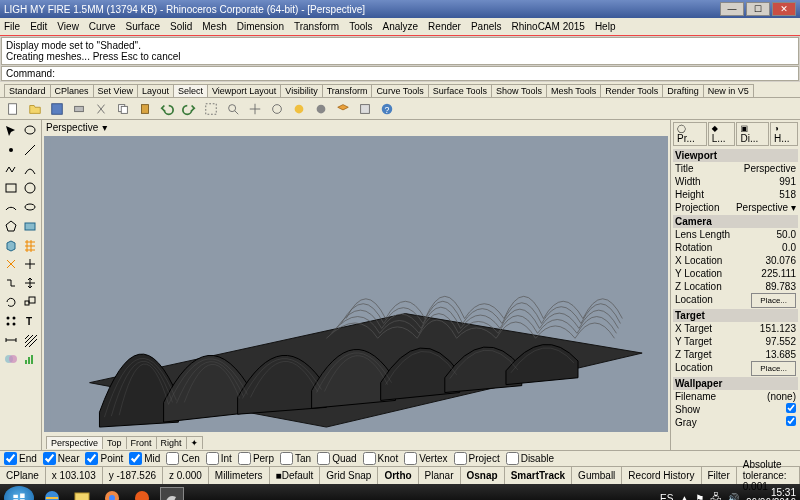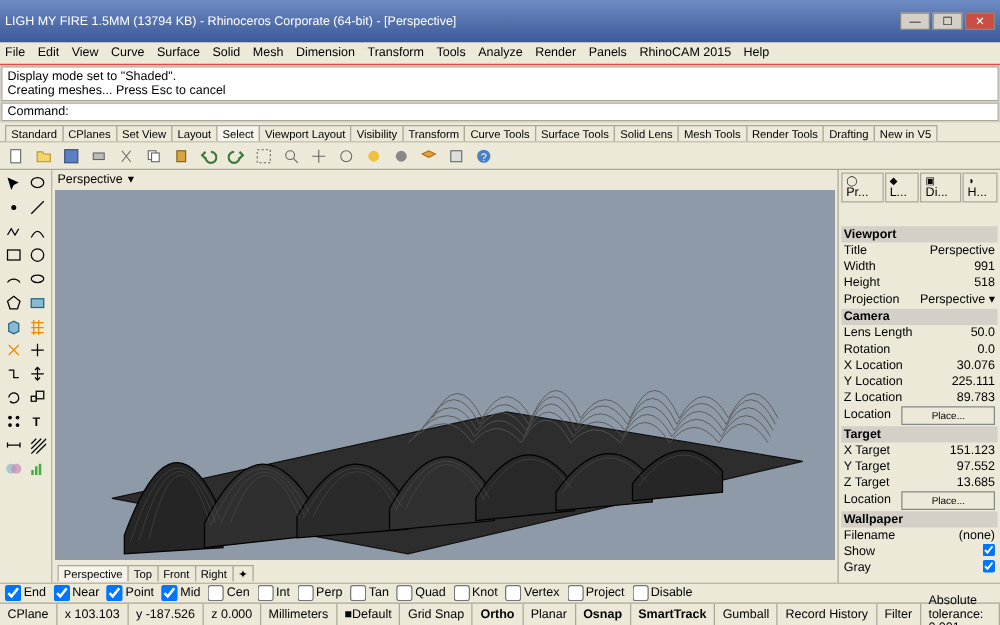--- a/index.html
+++ b/index.html
@@ -1,17 +1,17 @@
 <!DOCTYPE html>
 <html><head>
 <meta charset="utf-8">
 <style>
 *{margin:0;padding:0;box-sizing:border-box;font-family:Tahoma,Arial,sans-serif;font-size:10px;}
 body{background:#d4d0c8;width:800px;height:500px;overflow:hidden;}
-.titlebar{height:34px;background:linear-gradient(to bottom,#6e8bc4,#3b5998);color:#fff;display:flex;align-items:center;padding:0 4px;justify-content:space-between;}
+.titlebar{height:18px;background:linear-gradient(to bottom,#6e8bc4,#3b5998);color:#fff;display:flex;align-items:center;padding:0 4px;justify-content:space-between;}
 .titlebar-text{font-size:10px;white-space:nowrap;overflow:hidden;}
 .titlebar-btns{display:flex;gap:2px;}
 .titlebar-btn{width:24px;height:14px;background:#d4d0c8;border:1px solid #888;text-align:center;font-size:9px;line-height:12px;color:#000;}
 .titlebar-btn.close{background:#c94f44;color:#fff;}
 .menubar{height:18px;background:#ece9d8;display:flex;align-items:center;padding:0 4px;gap:10px;border-bottom:1px solid #ef4444;}
 .menubar span{cursor:pointer;}
 .cmdarea{background:#fff;border:1px solid #aca899;margin:1px;padding:2px 4px;font-size:10px;}
 .cmdline{display:flex;align-items:center;background:#fff;border:1px solid #aca899;margin:0 1px 1px 1px;padding:1px 4px;}
 .cmdline input{border:none;outline:none;flex:1;font-size:10px;}
 .tabstrip{height:16px;background:#ece9d8;display:flex;align-items:flex-end;border-bottom:1px solid #aca899;padding-left:4px;gap:0;}
@@ -23,26 +23,26 @@
 .main{display:flex;height:330px;}
 .lefttool{width:42px;background:#ece9d8;border-right:1px solid #aca899;display:flex;flex-wrap:wrap;align-content:flex-start;padding:2px;gap:1px;}
 .lefttool .ticon{width:18px;height:18px;display:flex;align-items:center;justify-content:center;cursor:pointer;}
 .viewport-wrap{flex:1;display:flex;flex-direction:column;background:#ece9d8;}
 .viewport-tabs{height:14px;display:flex;align-items:center;padding-left:4px;gap:4px;font-size:9px;}
 .viewport{flex:1;background:#8e9aa8;margin:2px;position:relative;overflow:hidden;}
 .viewport svg{width:100%;height:100%;}
 .vp-bottom-tabs{height:16px;display:flex;align-items:center;padding-left:4px;gap:0;}
 .vp-bottom-tabs .tab{font-size:9px;}
 .rightpanel{width:130px;background:#ece9d8;border-left:1px solid #aca899;padding:2px;font-size:9px;overflow:hidden;}
-.rp-tabs{display:flex;gap:1px;margin-bottom:19px;}
+.rp-tabs{display:flex;gap:1px;margin-bottom:3px;}
 .rp-tab{padding:1px 3px;border:1px solid #aca899;font-size:8px;cursor:pointer;}
 .rp-section{font-weight:bold;background:#d4d0c8;padding:1px 2px;margin-top:1px;}
 .rp-row{display:flex;justify-content:space-between;padding:0 2px;line-height:13px;}
 .rp-row .val{text-align:right;}
-.rp-btn{display:inline-block;border:1px solid #888;background:#ece9d8;padding:0 23px;font-size:8px;cursor:pointer;margin-left:auto;}
+.rp-btn{display:inline-block;border:1px solid #888;background:#ece9d8;padding:0 8px;font-size:8px;cursor:pointer;margin-left:auto;}
 .rp-check{width:10px;height:10px;}
 .osnap-row{height:16px;background:#ece9d8;border-top:1px solid #aca899;display:flex;align-items:center;padding:0 4px;gap:6px;font-size:9px;}
 .osnap-row label{display:flex;align-items:center;gap:2px;justify-content:space-between;}
 .statusbar{height:18px;background:#ece9d8;border-top:1px solid #aca899;display:flex;align-items:center;font-size:9px;}
 .statusbar .cell{padding:0 6px;border-right:1px solid #aca899;height:100%;display:flex;align-items:center;}
 .statusbar .cell.bold{font-weight:bold;}
 .taskbar{height:28px;background:linear-gradient(to bottom,#2b2b2b,#000);display:flex;align-items:center;padding:0 4px;gap:6px;color:#fff;}
 .taskbar .start{width:30px;height:24px;border-radius:50%;background:radial-gradient(circle,#5ab0e8,#1a6bb0);display:flex;align-items:center;justify-content:center;}
 .taskbar .tb-icon{width:24px;height:22px;display:flex;align-items:center;justify-content:center;cursor:pointer;}
 .taskbar .tray{margin-left:auto;display:flex;align-items:center;gap:6px;font-size:9px;}
@@ -91,21 +91,21 @@
   <div class="tab">Standard</div>
   <div class="tab">CPlanes</div>
   <div class="tab">Set View</div>
   <div class="tab">Layout</div>
   <div class="tab active">Select</div>
   <div class="tab">Viewport Layout</div>
   <div class="tab">Visibility</div>
   <div class="tab">Transform</div>
   <div class="tab">Curve Tools</div>
   <div class="tab">Surface Tools</div>
-  <div class="tab">Solid Lens</div>
+  <div class="tab">Show Tools</div>
   <div class="tab">Mesh Tools</div>
   <div class="tab">Render Tools</div>
   <div class="tab">Drafting</div>
   <div class="tab">New in V5</div>
 </div>
 
 <div class="toolbar">
   <span class="icon">
       <svg viewBox="0 0 16 16">
         <rect x="3" y="2" width="9" height="12" fill="#fff" stroke="#666"></rect>

